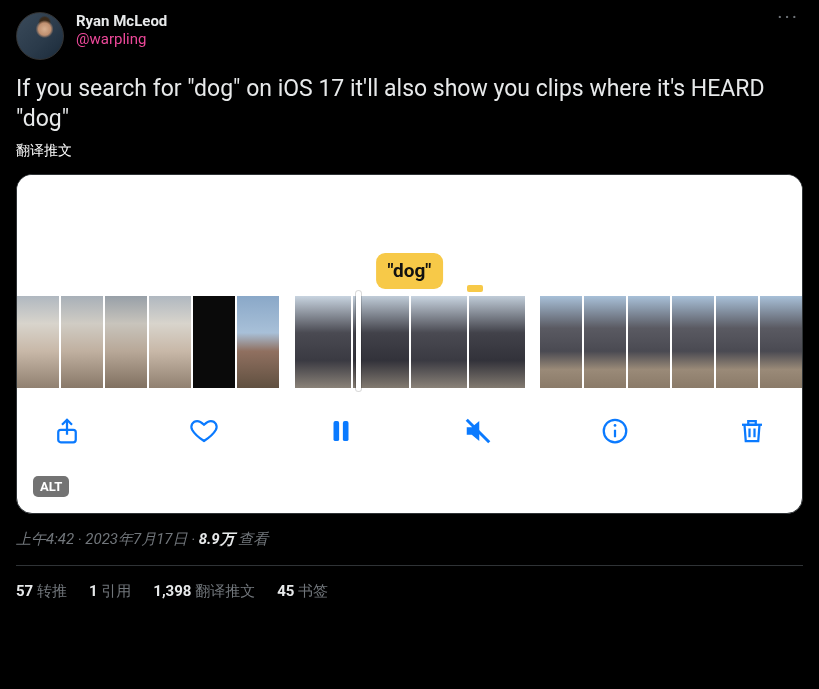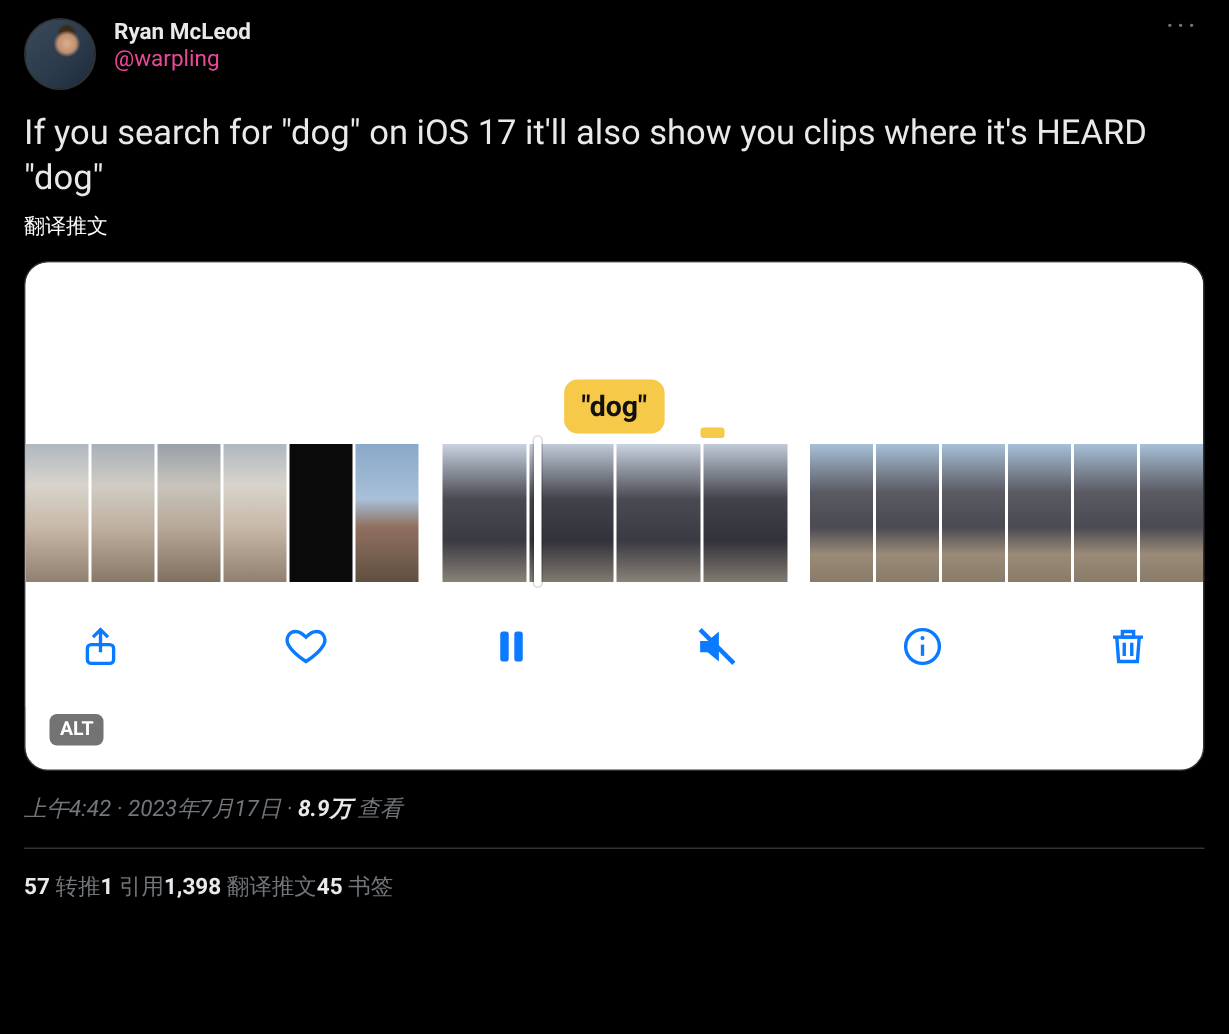--- a/index.html
+++ b/index.html
@@ -183,20 +183,21 @@
     color: #e7e9ea;
     font-weight: 700;
   }
   .divider {
     height: 1px;
     background: #2f3336;
     margin-top: 16px;
   }
   .stats-row {
     display: flex;
+    gap: 22px;
     padding-top: 16px;
     font-size: 15px;
     color: #71767b;
   }
   .stats-row .num {
     color: #e7e9ea;
     font-weight: 700;
   }
 </style>
 </head>

